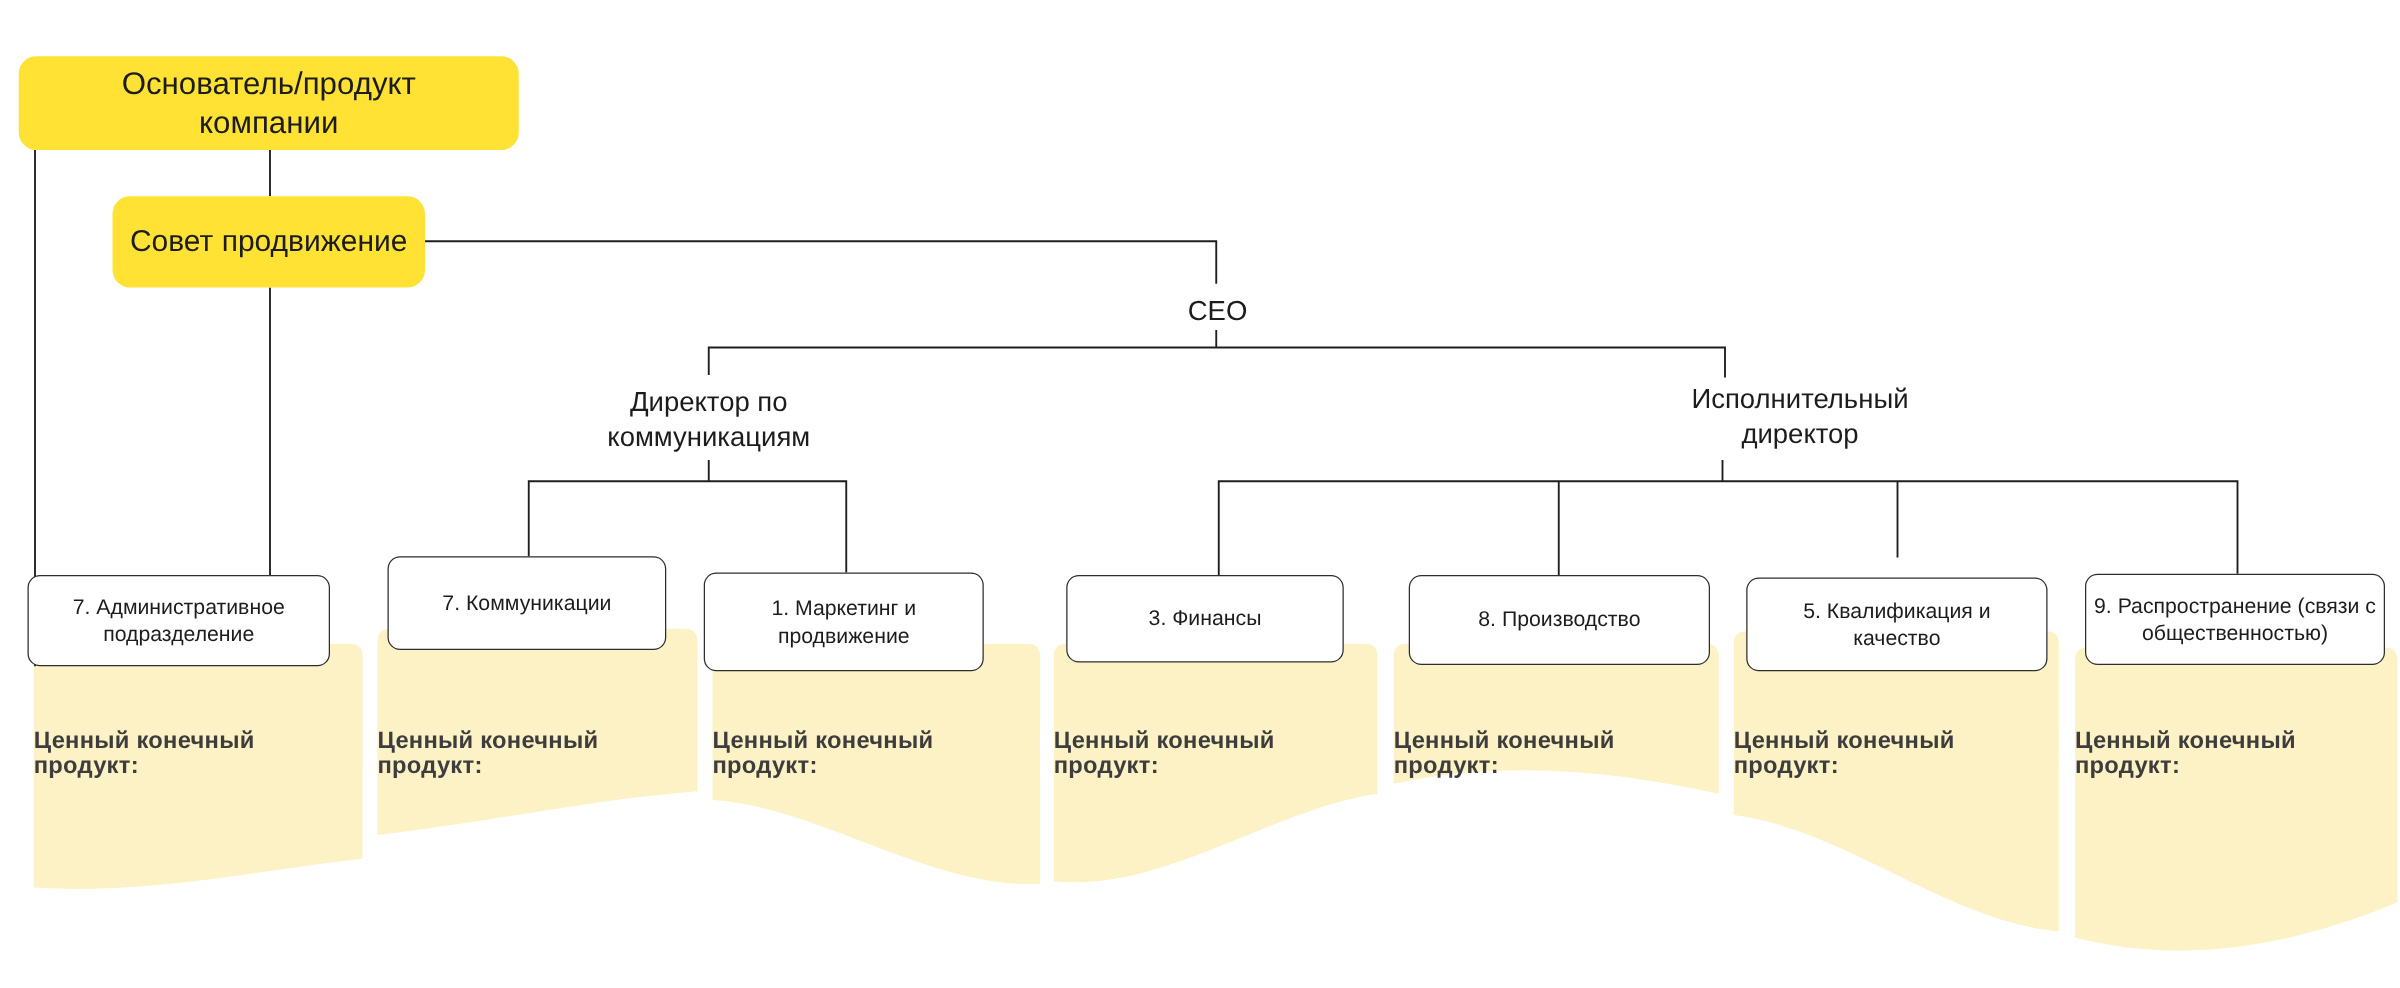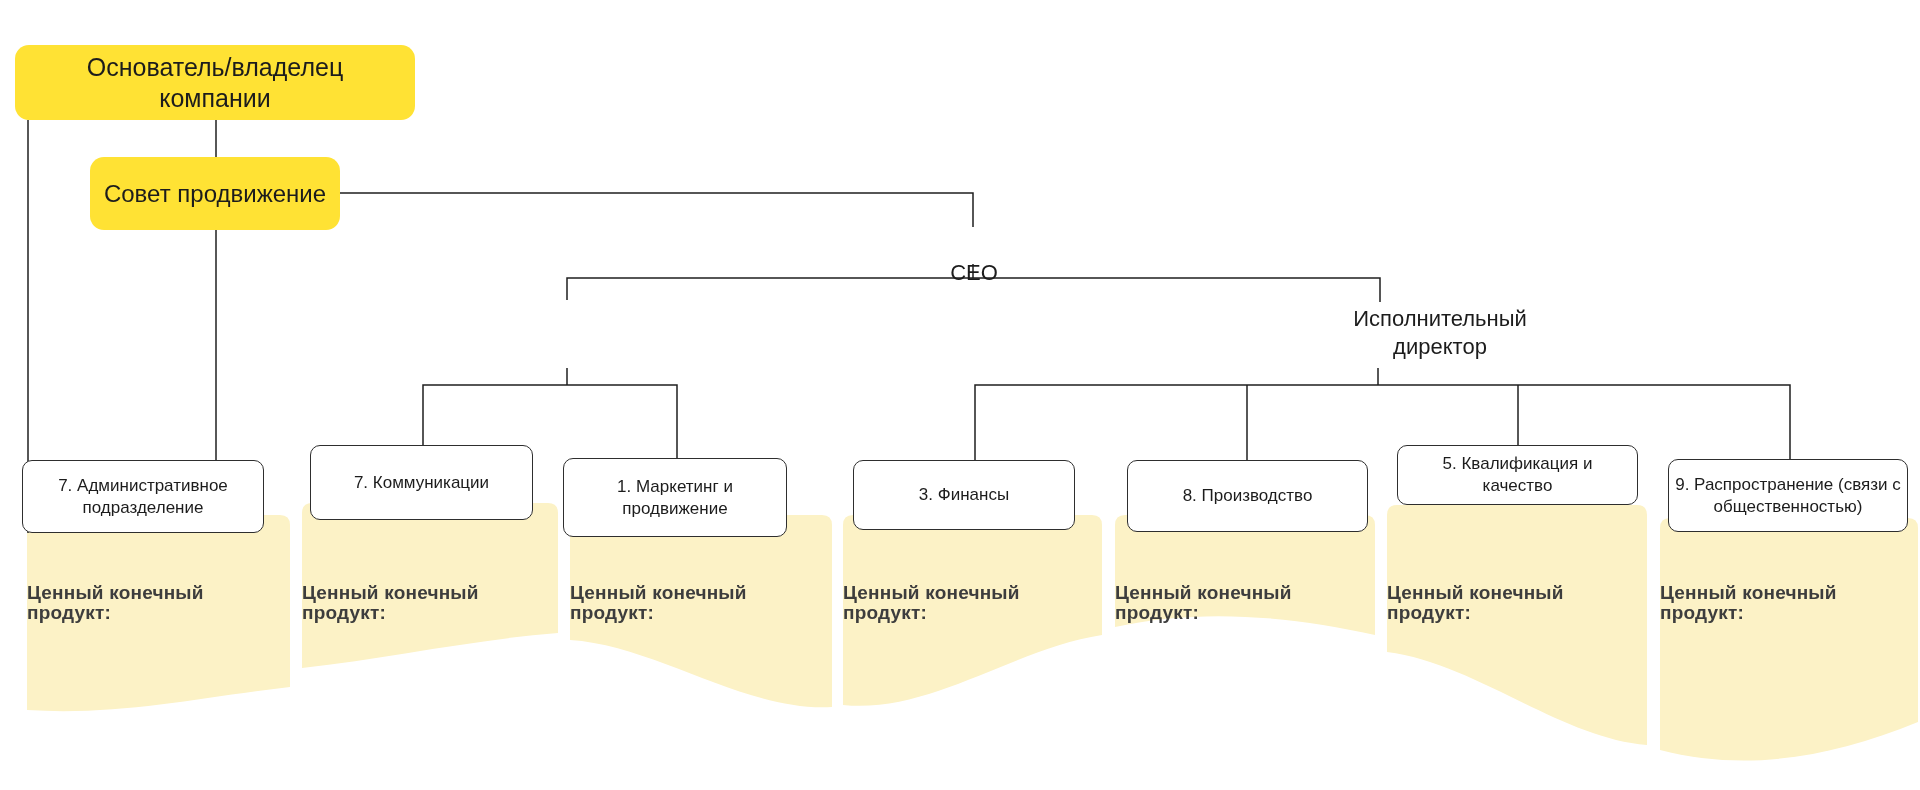--- a/index.html
+++ b/index.html
@@ -82,31 +82,34 @@
       <path d="M567,368 V385"></path>
       <path d="M423,445 V385 H677 V458"></path>
       <path d="M1378,368 V385"></path>
       <path d="M975,460 V385 H1790 V459"></path>
       <path d="M1247,385 V460"></path>
       <path d="M1518,385 V446"></path>
     </g>
   </svg>
 
   <div class="node yellow" style="left:15px;top:45px;width:400px;height:75px;">
-    <span class="inner">Основатель/владелец компании</span>
+    <span class="inner">Основатель/продукт компании</span>
   </div>
 
   <div class="node yellow" style="left:90px;top:157px;width:250px;height:73px;font-size:24px;">
     <span>Совет продвижение</span>
   </div>
 
-  <div class="plain" style="left:924px;top:235px;width:100px;margin-top:24px;">
+  <div class="plain" style="left:924px;top:235px;width:100px;">
     <span>CEO</span>
   </div>
 
+  <div class="plain" style="left:447px;top:308px;width:240px;">
+    <span>Директор по коммуникациям</span>
+  </div>
 
   <div class="plain" style="left:1320px;top:305px;width:240px;">
     <span>Исполнительный директор</span>
   </div>
 
   <div class="dept" style="left:22px;top:460px;width:242px;height:73px;padding:0 6px;">
     <span>7. Административное подразделение</span>
   </div>
 
   <div class="dept" style="left:310px;top:445px;width:223px;height:75px;">
@@ -118,21 +121,21 @@
   </div>
 
   <div class="dept" style="left:853px;top:460px;width:222px;height:70px;justify-content:center;">
     <span>3. Финансы</span>
   </div>
 
   <div class="dept" style="left:1127px;top:460px;width:241px;height:72px;">
     <span>8. Производство</span>
   </div>
 
-  <div class="dept" style="left:1397px;top:445px;width:241px;height:60px;padding:0 18px;">
+  <div class="dept" style="left:1397px;top:462px;width:241px;height:75px;padding:0 18px;">
     <span>5. Квалификация и качество</span>
   </div>
 
   <div class="dept" style="left:1668px;top:459px;width:240px;height:73px;padding:0 2px;">
     <span>9. Распространение (связи с общественностью)</span>
   </div>
 
   <div class="vfp" style="left:27px;top:583px;width:263px;">Ценный конечный продукт:</div>
   <div class="vfp" style="left:302px;top:583px;width:256px;">Ценный конечный продукт:</div>
   <div class="vfp" style="left:570px;top:583px;width:262px;">Ценный конечный продукт:</div>

